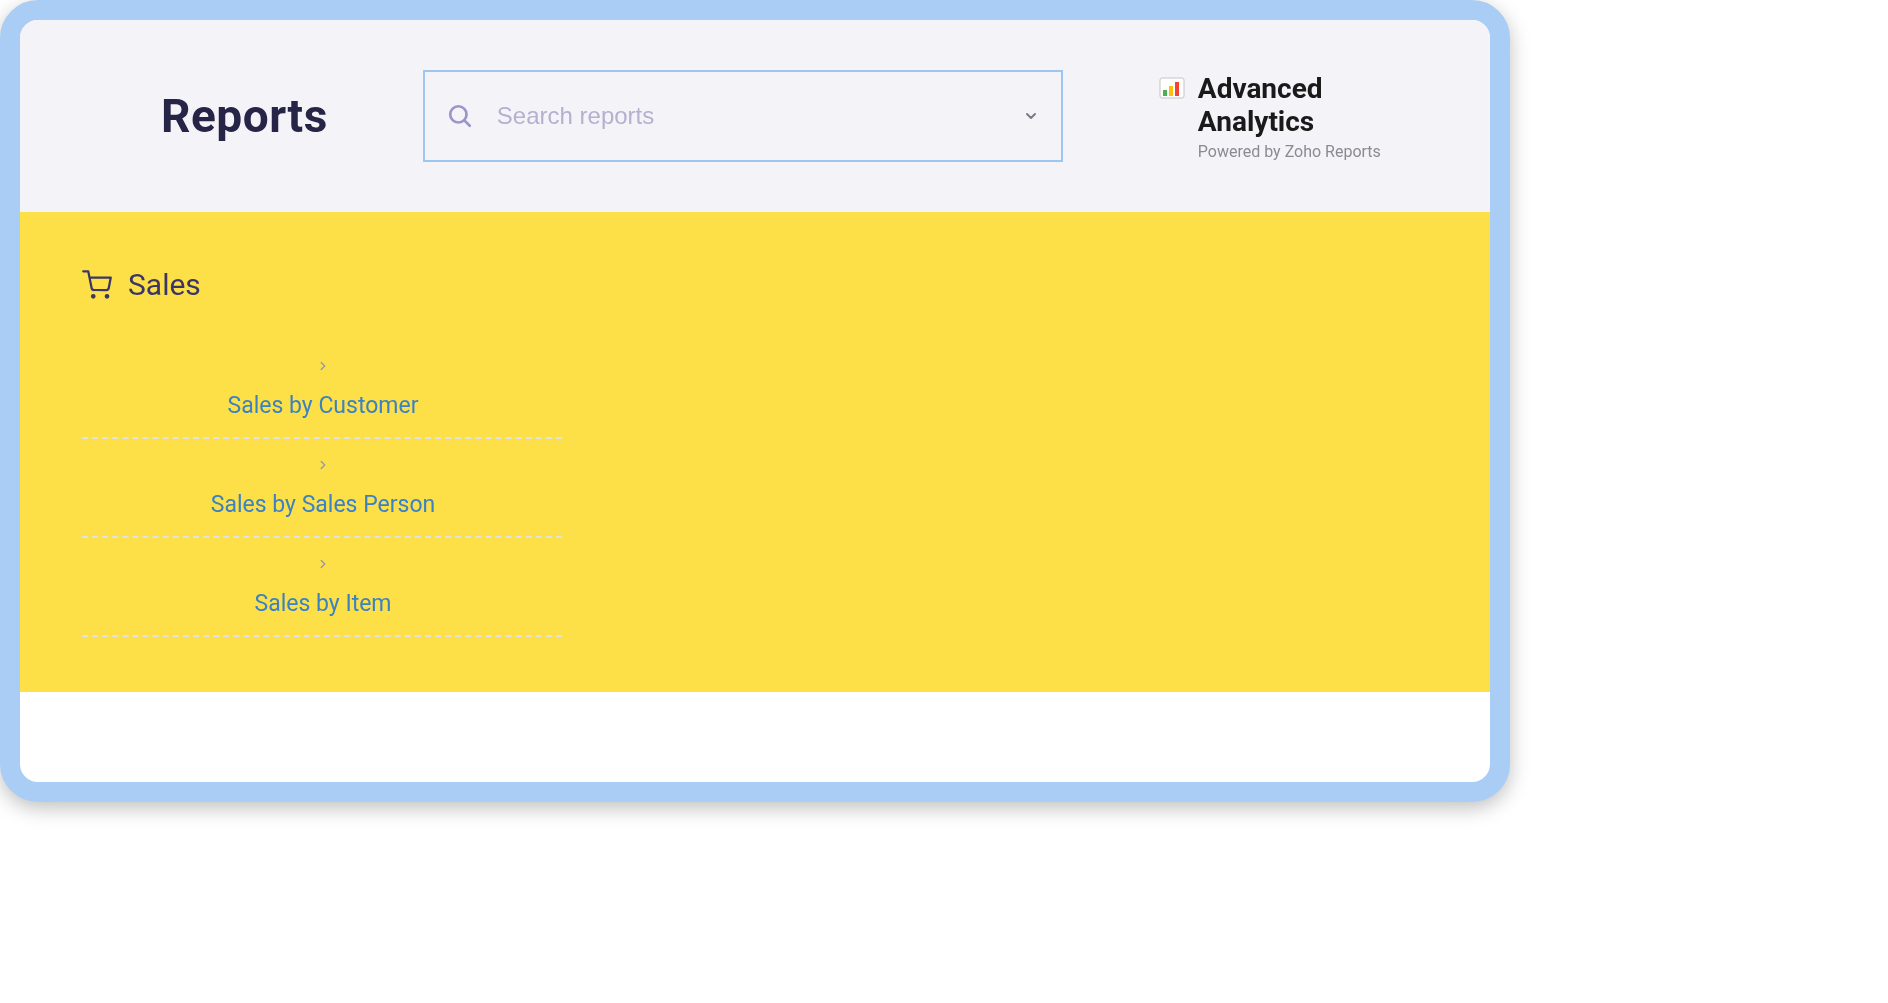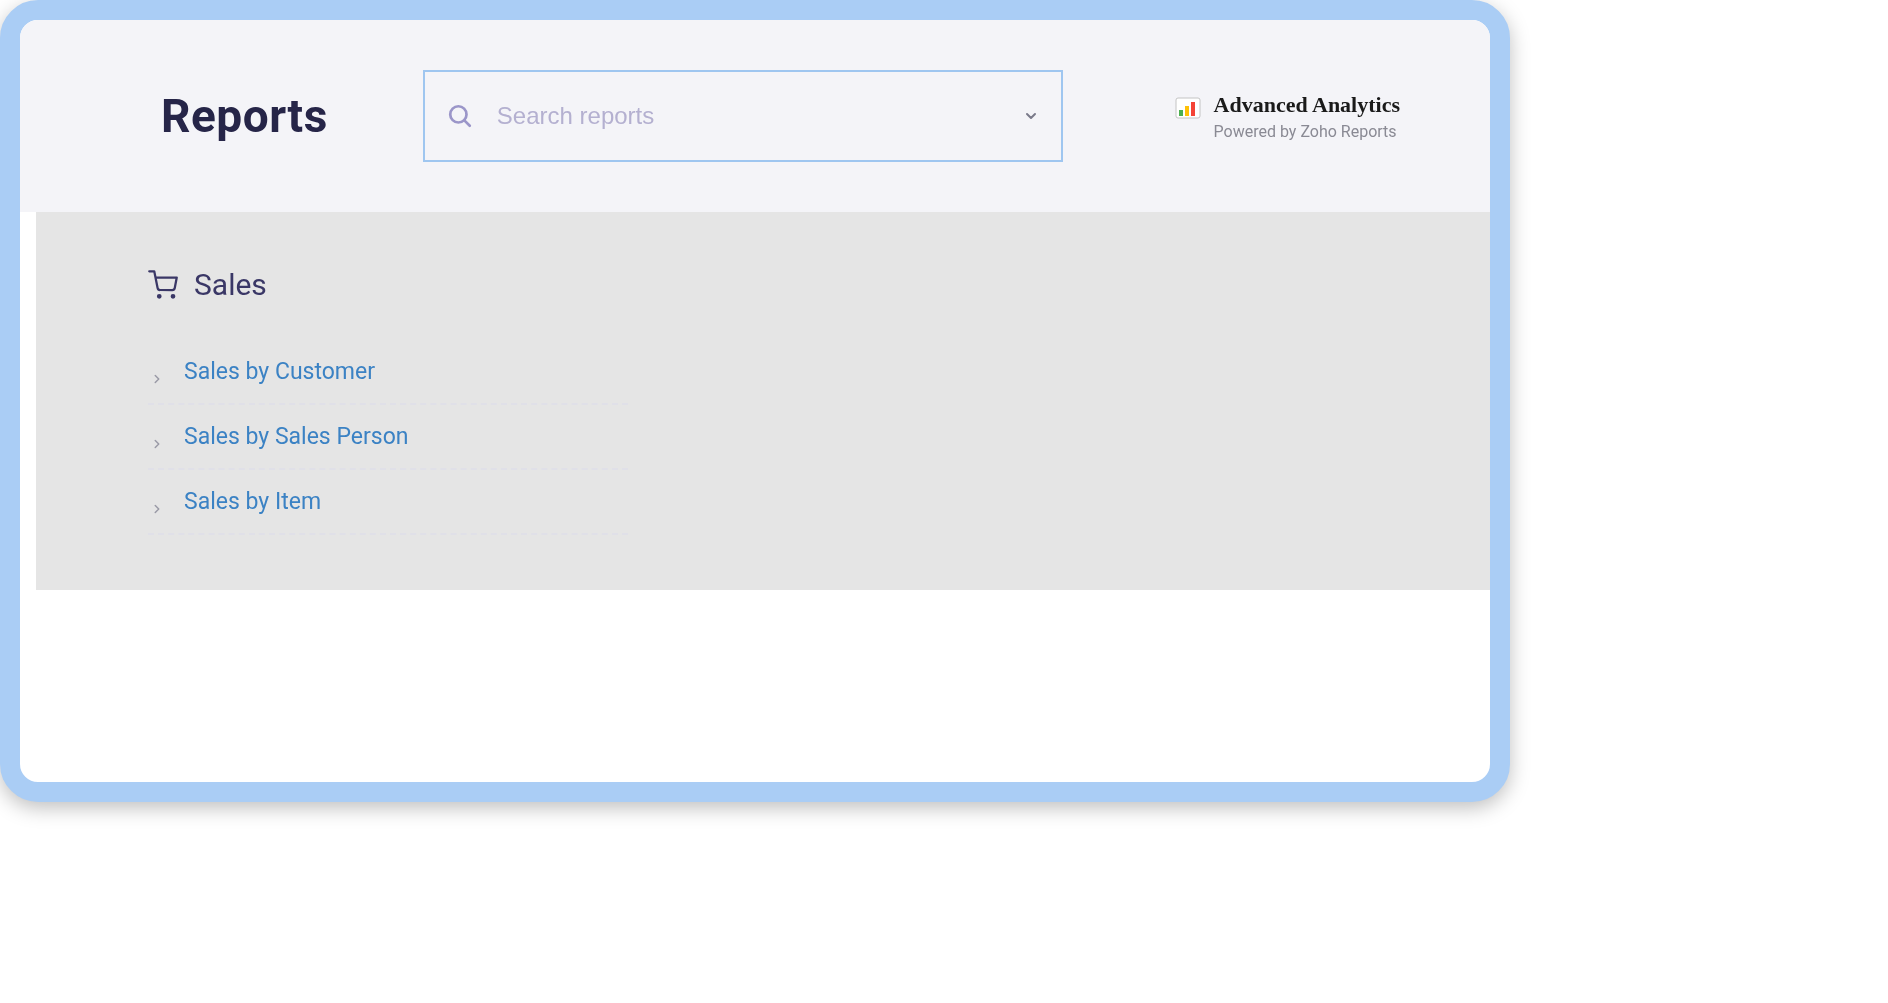--- a/index.html
+++ b/index.html
@@ -98,35 +98,33 @@
     }
     
     .analytics-text {
       display: flex;
       flex-direction: column;
       gap: 4px;
     }
     
     .analytics-title {
       color: #1a1a1a;
-      font-size: 22px;
+      font-size: 28px;
       font-weight: 700;
-      font-family: Liberation Serif, serif;
     }
     
     .analytics-subtitle {
       color: #8a8a94;
       font-size: 16px;
       font-weight: 400;
     }
     
     .content {
-      background: #e5e5e5;
-      padding: 55px 112px;
-      margin-left: 16px;
+      background: #fde047;
+      padding: 55px 62px;
     }
     
     .section-header {
       display: flex;
       align-items: center;
       gap: 16px;
       margin-bottom: 38px;
     }
     
     .cart-icon {
@@ -142,25 +140,26 @@
     }
     
     .report-list {
       display: flex;
       flex-direction: column;
       width: 480px;
     }
     
     .report-item {
       display: flex;
-      align-items: flex-end;
+      align-items: center;
       gap: 20px;
       padding: 18px 0 18px 2px;
       cursor: pointer;
       border-bottom: 2px dashed #e0e0e8;
+      flex-direction: column;
     }
     
     .report-chevron {
       width: 14px;
       height: 14px;
       flex-shrink: 0;
     }
     
     .report-label {
       color: #3b82c4;

